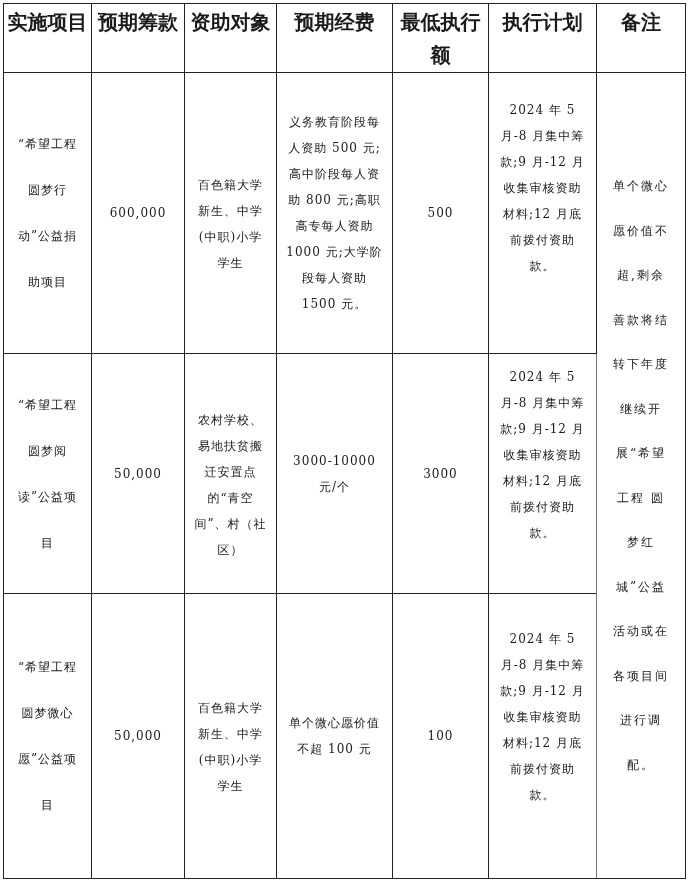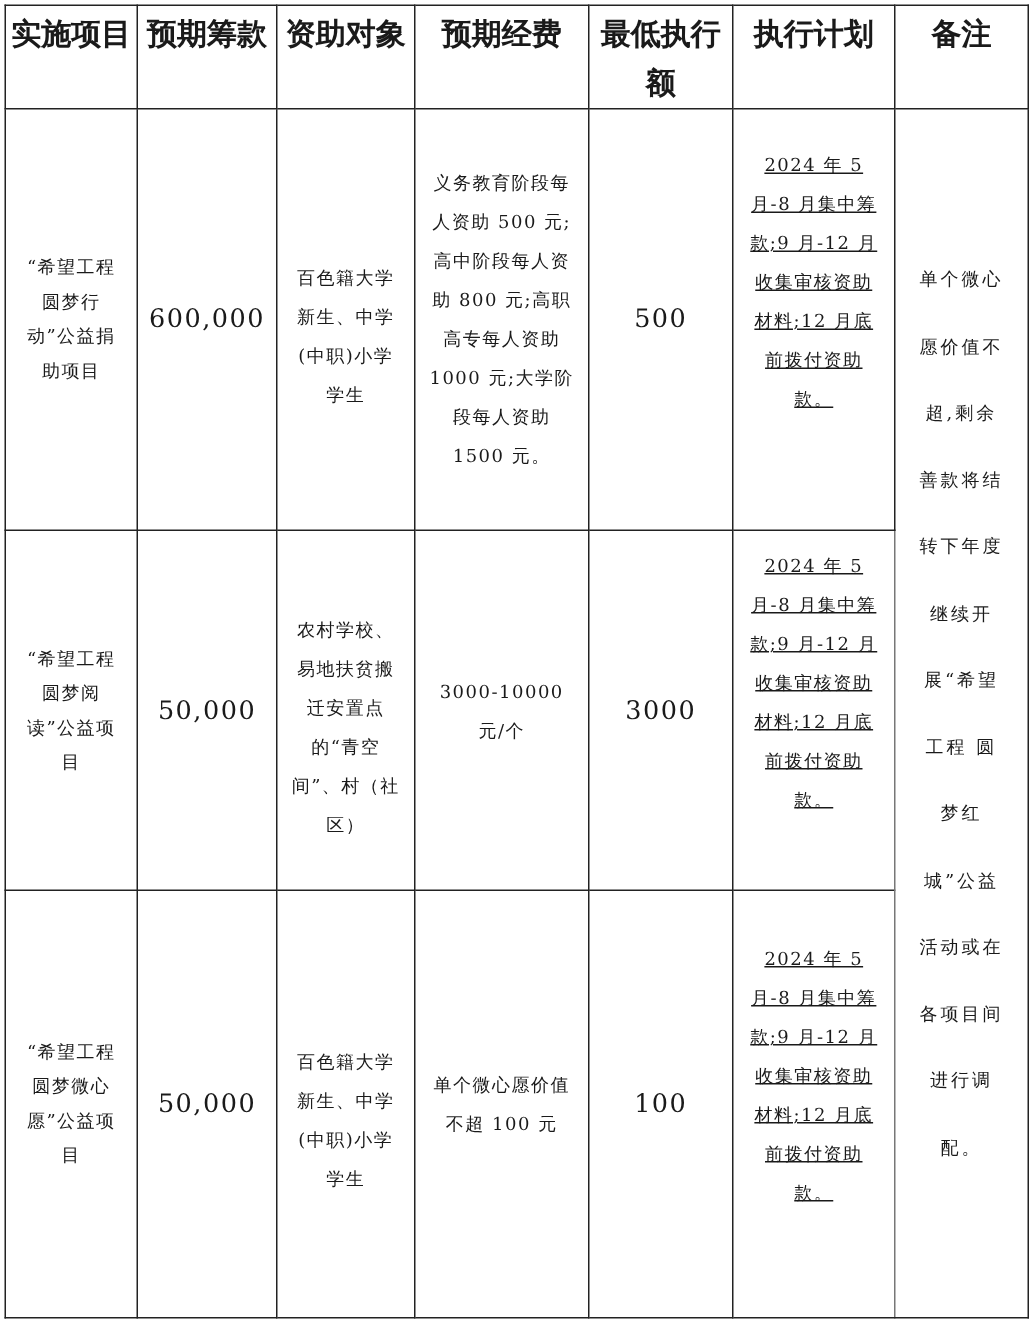--- a/index.html
+++ b/index.html
@@ -25,29 +25,29 @@
     line-height: 33px;
     vertical-align: top;
     padding-top: 2px;
   }
   .cell-text {
     display: inline-block;
     font-size: 12px;
     line-height: 26px;
     letter-spacing: 1px;
   }
-  .col-name .cell-text { width: 68px; line-height: 23px; }
+  .col-name .cell-text { width: 68px; line-height: 46px; }
   .col-target .cell-text { width: 76px; margin-top: 22px; }
   .col-budget .cell-text { width: 98px; }
-  .col-plan .cell-text { width: 90px; text-decoration: underline; }
+  .col-plan .cell-text { width: 90px; }
   .col-plan { vertical-align: top !important; padding-top: 10px !important; }
   .col-plan.first { padding-top: 24px !important; }
   .col-plan.third { padding-top: 32px !important; }
   .remark .cell-text { width: 60px; line-height: 44.5px; letter-spacing: 2px; }
-  .num { font-size: 17px; text-align: right; }
+  .num { font-size: 12px; text-align: right; }
   .v-gray { border-left-color: #777 !important; }
 </style>
 </head>
 <body>
 
 <table class="grid">
   <colgroup>
     <col style="width:88px">
     <col style="width:93px">
     <col style="width:92px">

